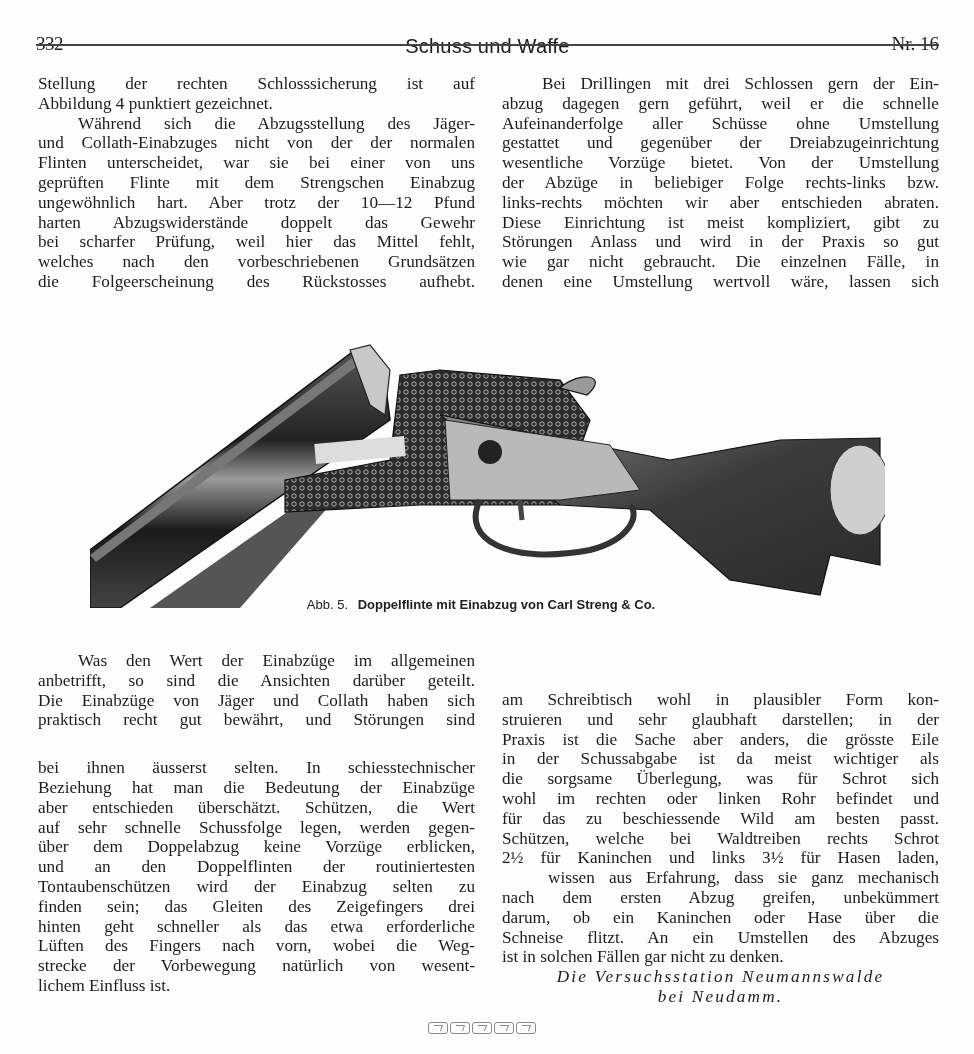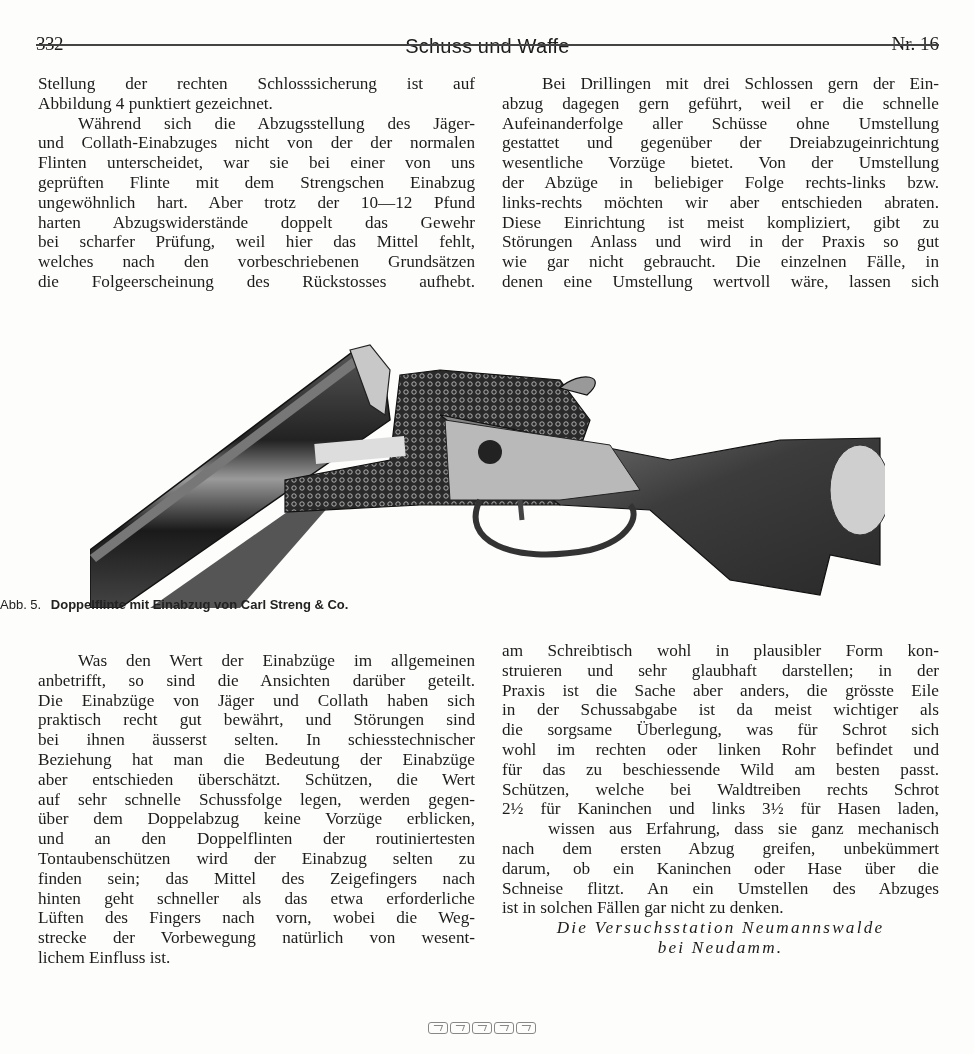--- a/index.html
+++ b/index.html
@@ -26,29 +26,29 @@
     .col {
       position: absolute; width: 437px;
       font-size: 17.2px; line-height: 19.8px;
       text-align: justify; text-align-last: auto;
     }
     .line { display: block; text-align: justify; text-align-last: justify; white-space: nowrap; height: 19.8px; overflow: visible; }
     .line.last { text-align-last: left; }
     .col-tl { left: 38px; top: 74px; }
     .col-tr { left: 502px; top: 74px; }
     .col-bl { left: 38px; top: 651px; }
-    .col-br { left: 502px; top: 641px; }
+    .col-br { left: 502px; top: 690px; }
     .signature {
       text-align: center; letter-spacing: 2.2px; font-style: italic;
     }
     .figure {
       position: absolute; left: 90px; top: 340px; width: 795px; height: 268px;
     }
     .caption {
-      position: absolute; left: 0; right: 12px; top: 597px; 
+      position: absolute; left: 0; right: 12px; top: 597px; text-align: center;
       font-family: "Liberation Sans", "DejaVu Sans", sans-serif;
       font-size: 13px; color: #222;
     }
     .caption .abb { font-weight: normal; margin-right: 6px; }
     .caption .title { font-weight: bold; }
     .ornament {
       position: absolute; left: 428px; top: 1022px; display: flex; gap: 2px;
     }
     .ornament span {
       width: 20px; height: 12px; border: 1.5px solid #888; border-radius: 3px;
@@ -142,28 +142,28 @@
 <div class="caption">
   <span class="abb">Abb. 5.</span>
   <span class="title">Doppelflinte mit Einabzug von Carl Streng &amp; Co.</span>
 </div>
 
 <div class="col col-bl">
   <span class="line" style="padding-left: 40px; white-space: normal;">Was den Wert der Einabzüge im allgemeinen</span>
   <span class="line" style="white-space: normal;">anbetrifft, so sind die Ansichten darüber geteilt.</span>
   <span class="line" style="white-space: normal;">Die Einabzüge von Jäger und Collath haben sich</span>
   <span class="line" style="white-space: normal;">praktisch recht gut bewährt, und Störungen sind</span>
-  <span class="line" style="white-space: normal;">bei ihnen äusserst selten. In schiesstechnischer</span>
+  <span class="line" style="white-space: normal; margin-top: 28px;">bei ihnen äusserst selten. In schiesstechnischer</span>
   <span class="line" style="white-space: normal;">Beziehung hat man die Bedeutung der Einabzüge</span>
   <span class="line" style="white-space: normal;">aber entschieden überschätzt. Schützen, die Wert</span>
   <span class="line" style="white-space: normal;">auf sehr schnelle Schussfolge legen, werden gegen-</span>
   <span class="line" style="white-space: normal;">über dem Doppelabzug keine Vorzüge erblicken,</span>
   <span class="line" style="white-space: normal;">und an den Doppelflinten der routiniertesten</span>
   <span class="line" style="white-space: normal;">Tontaubenschützen wird der Einabzug selten zu</span>
-  <span class="line" style="white-space: normal;">finden sein; das Mittel des Zeigefingers nach</span>
+  <span class="line" style="white-space: normal;">finden sein; das Gleiten des Zeigefingers drei</span>
   <span class="line" style="white-space: normal;">hinten geht schneller als das etwa erforderliche</span>
   <span class="line" style="white-space: normal;">Lüften des Fingers nach vorn, wobei die Weg-</span>
   <span class="line" style="white-space: normal;">strecke der Vorbewegung natürlich von wesent-</span>
   <span class="line last">lichem Einfluss ist.</span>
 </div>
 
 <div class="col col-br">
   <span class="line" style="white-space: normal;">am Schreibtisch wohl in plausibler Form kon-</span>
   <span class="line" style="white-space: normal;">struieren und sehr glaubhaft darstellen; in der</span>
   <span class="line" style="white-space: normal;">Praxis ist die Sache aber anders, die grösste Eile</span>

